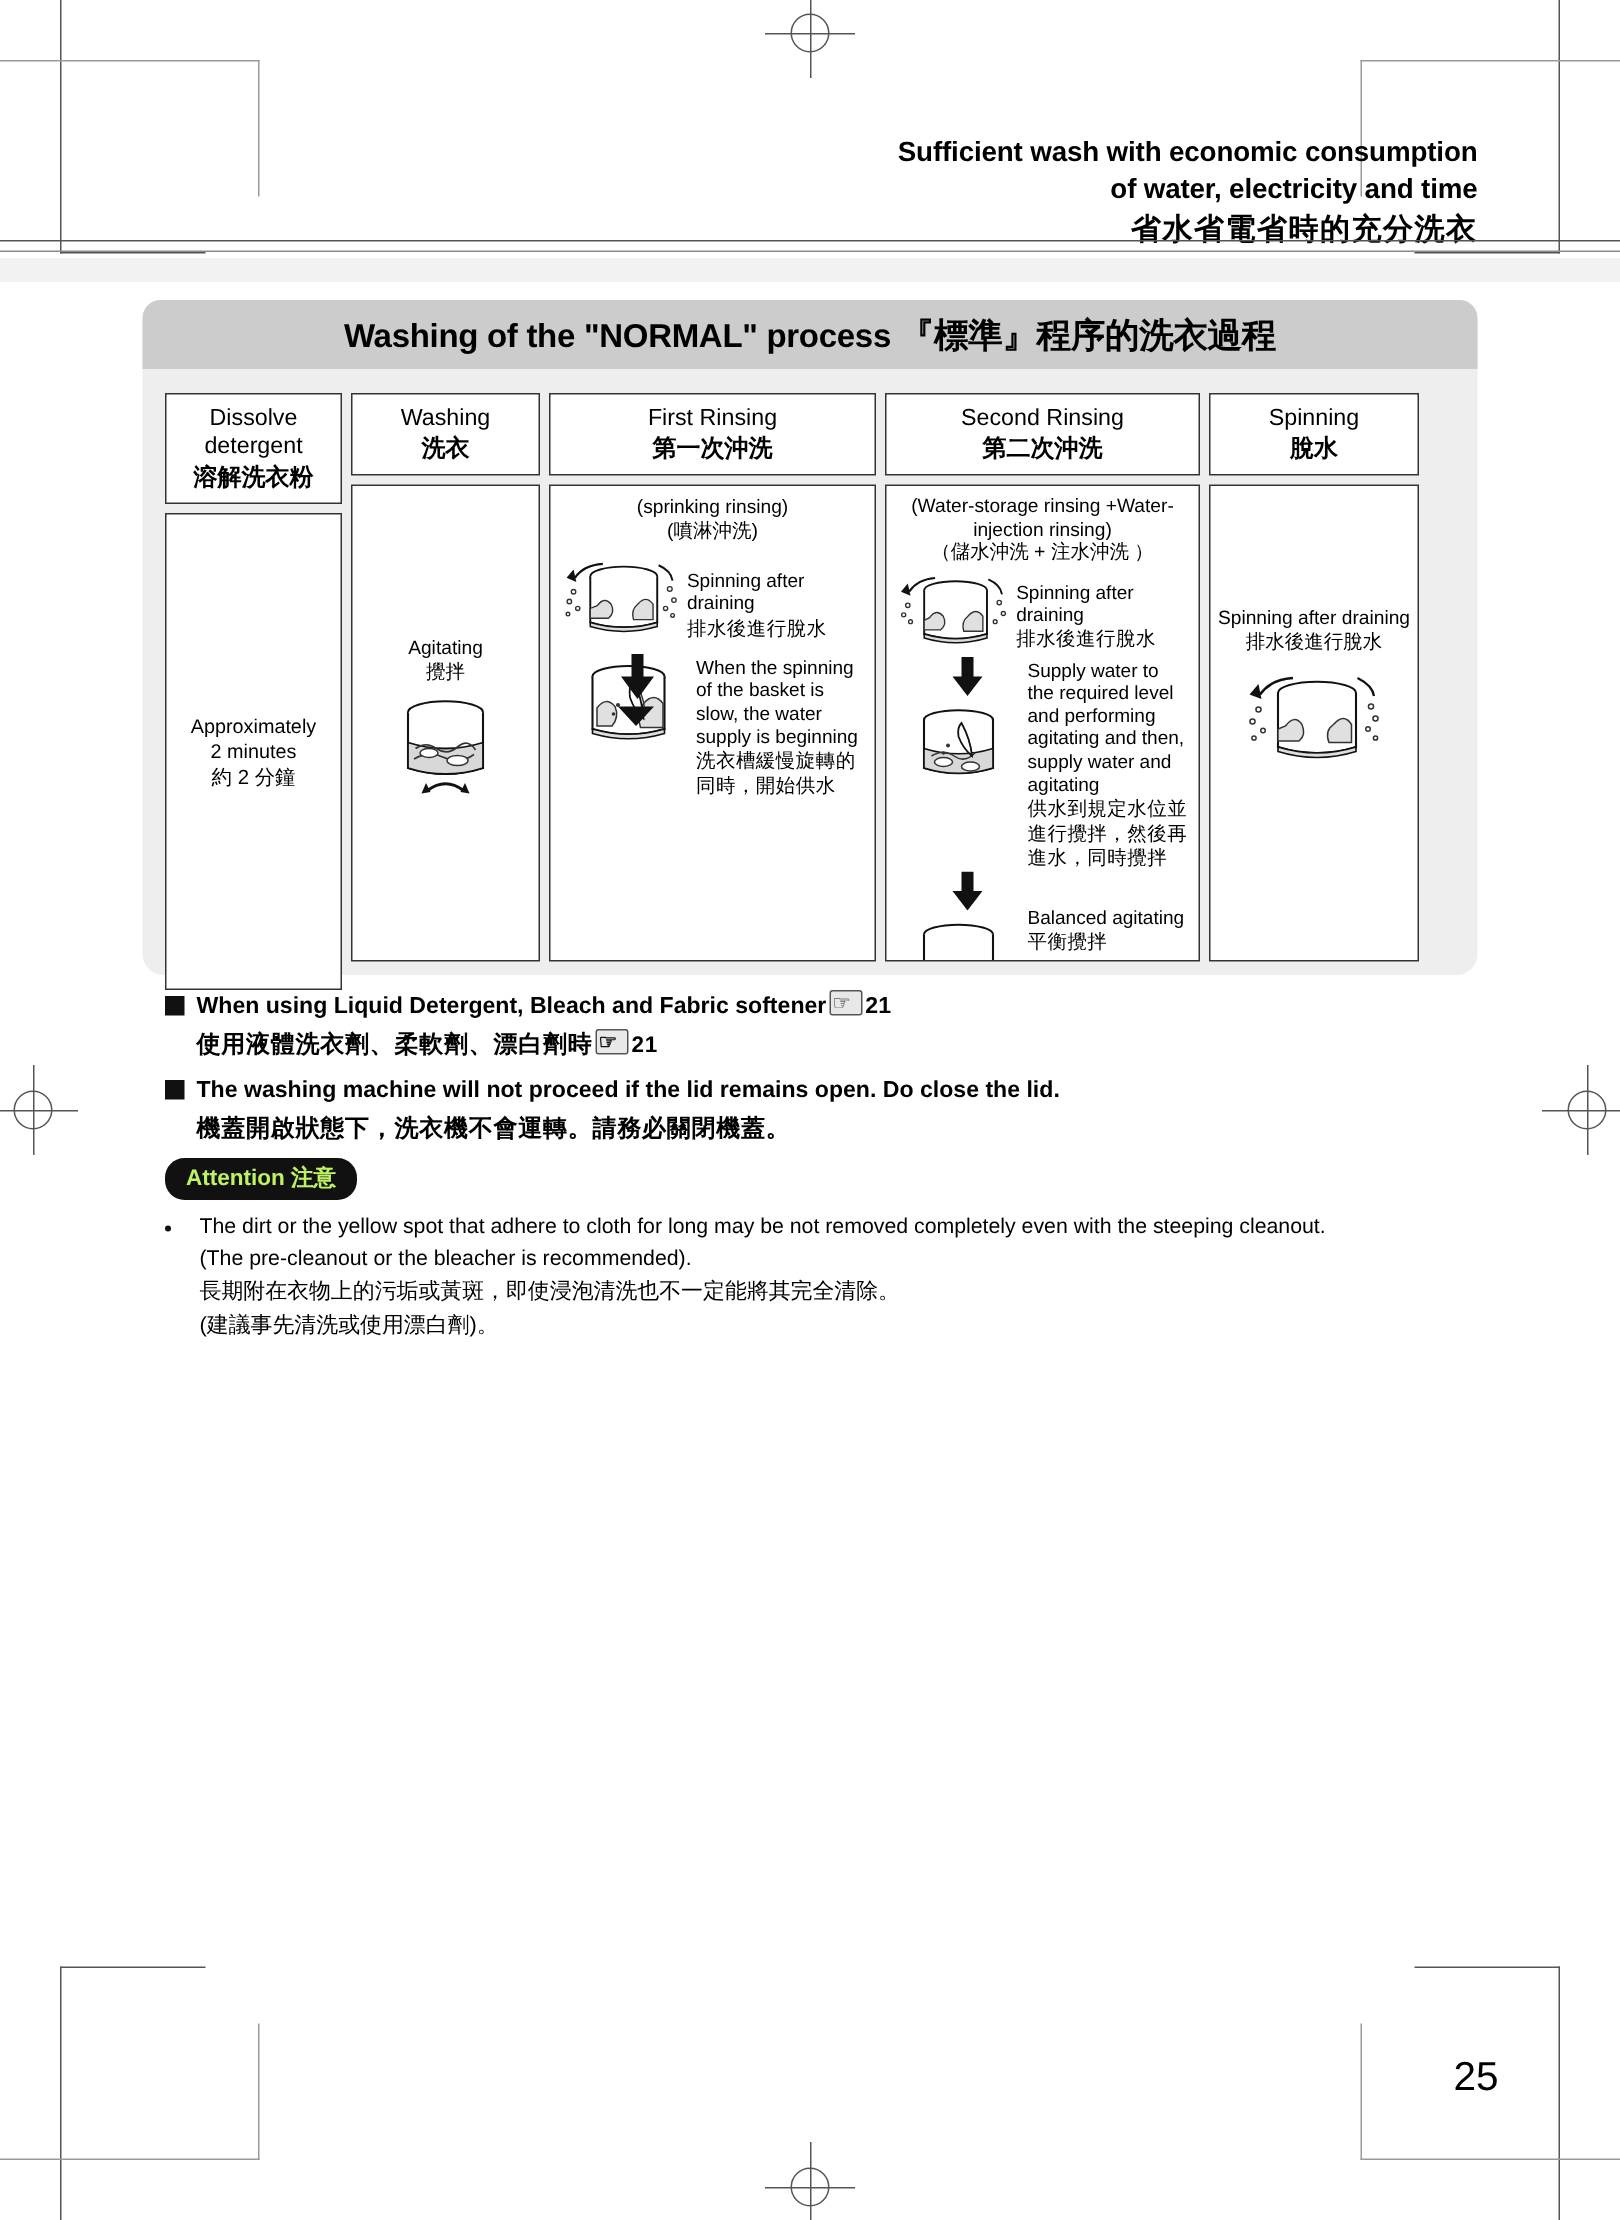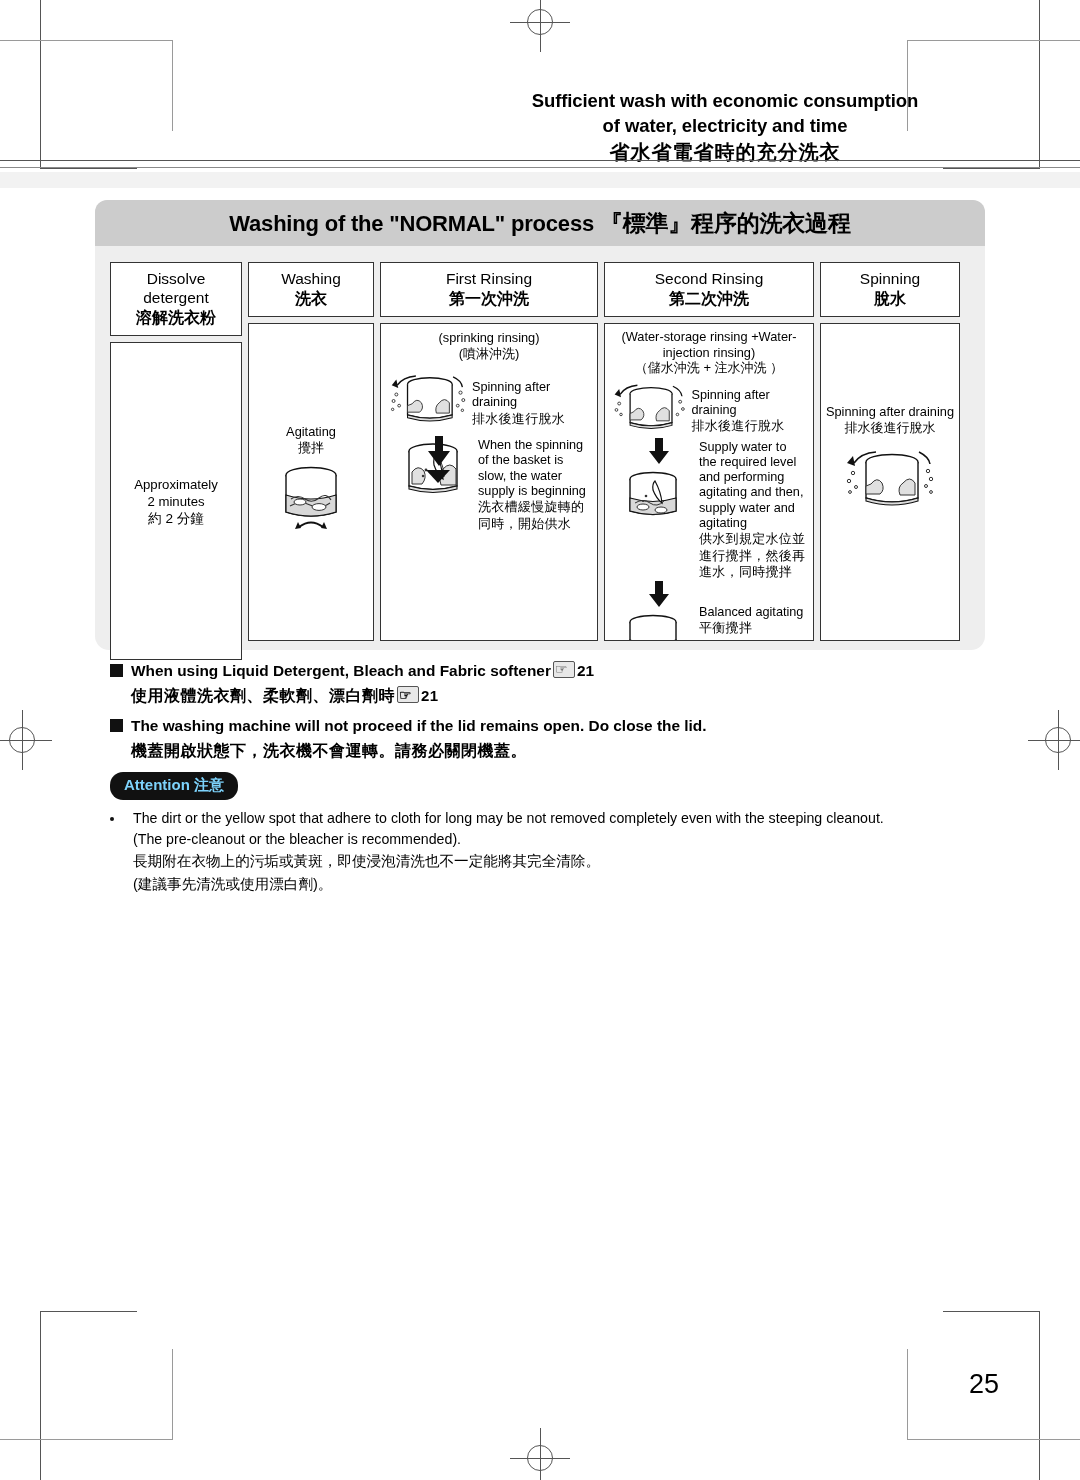--- a/index.html
+++ b/index.html
@@ -11,21 +11,21 @@
   .crop.thin{border-color:#9a9a9a;}
   .reg{position:absolute;width:44px;height:44px;}
   .reg .h{position:absolute;top:50%;left:-8px;right:-8px;height:0;border-top:1.5px solid #555;}
   .reg .v{position:absolute;left:50%;top:-8px;bottom:-8px;width:0;border-left:1.5px solid #555;}
   .reg .c{position:absolute;left:9px;top:9px;width:24px;height:24px;border:1.5px solid #555;border-radius:50%;}
 
   
   .page{position:absolute;left:0;top:0;width:1080px;height:1480px;}
 
   
-  .hdr{position:absolute;right:95px;top:88px;width:520px;text-align:center;}
+  .hdr{position:absolute;right:95px;top:88px;width:520px;text-align:right;}
   .hdr .en{font-size:18.5px;font-weight:bold;line-height:25px;letter-spacing:-.1px;}
   .hdr .zh{font-size:20px;font-weight:bold;line-height:27px;
            font-family:"DejaVu Serif","Liberation Serif",serif;letter-spacing:1px;margin-top:1px;}
   .rule1{position:absolute;left:0;right:0;top:160px;height:0;border-top:1.6px solid #555;}
   .rule2{position:absolute;left:0;right:0;top:167px;height:0;border-top:1.1px solid #8a8a8a;}
   .band{position:absolute;left:0;right:0;top:172px;height:16px;background:#f2f2f2;}
 
   
   .panel{position:absolute;left:95px;top:200px;width:890px;height:450px;
          background:#eeeeee;border-radius:14px;}
@@ -39,21 +39,21 @@
   .cols{position:absolute;left:15px;top:62px;display:flex;gap:6px;align-items:flex-start;}
   .col{display:flex;flex-direction:column;gap:6px;}
   .chead{border:1.6px solid #333;background:#fff;text-align:center;
          padding:6px 4px 7px;box-sizing:border-box;}
   .chead .en{font-size:15.5px;line-height:19px;}
   .chead .zh{font-size:16px;line-height:21px;font-weight:bold;
              font-family:"DejaVu Sans","Liberation Sans",sans-serif;}
   .cbody{border:1.6px solid #333;background:#fff;box-sizing:border-box;
          height:318px;position:relative;overflow:hidden;}
 
-  .w-c1{width:132px}.w-c2{width:126px}.w-c3{width:218px}.w-c4{width:210px}.w-c5{width:140px}
+  .w-c1{width:118px}.w-c2{width:126px}.w-c3{width:218px}.w-c4{width:210px}.w-c5{width:140px}
 
   .cap{font-size:12.8px;line-height:15.5px;text-align:center;}
   .cap .zh{font-size:13px;line-height:16.5px;}
   .mid{position:absolute;left:0;right:0;top:50%;transform:translateY(-50%);
        text-align:center;font-size:13.2px;line-height:17px;}
   .mid .zh{font-size:13.6px;}
 
   .row{display:flex;align-items:flex-start;gap:4px;}
   .txt{font-size:12.7px;line-height:15.3px;}
   .txt .zh{font-size:13px;line-height:16.4px;letter-spacing:.3px;}
@@ -68,21 +68,21 @@
   .sq{width:13px;height:13px;background:#111;margin-top:4px;flex:none;}
   .bl .en{font-size:15.4px;font-weight:bold;line-height:22px;}
   .bzh{font-size:16px;font-weight:bold;line-height:24px;margin:0 0 7px 21px;
        font-family:"DejaVu Serif","Liberation Serif",serif;letter-spacing:.5px;}
   .hand{display:inline-block;width:20px;height:15px;border:1.3px solid #555;
         border-radius:2px;background:#e8e8e8;position:relative;vertical-align:-2px;margin:0 2px;}
   .hand::before{content:"☞";position:absolute;left:1px;top:-4px;font-size:14px;color:#111;}
 
   
   .attn{position:absolute;left:110px;top:772px;}
-  .pill{display:inline-block;background:#111;color:#7dd3fc;border-radius:13px;
+  .pill{display:inline-block;background:#111;color:#bef264;border-radius:13px;
         padding:4px 14px 5px;font-size:15px;font-weight:bold;}
   .pill .zh{font-family:"DejaVu Serif","Liberation Serif",serif;font-size:15px;}
   .abody{position:absolute;left:110px;top:808px;width:900px;}
   .ab{display:flex;gap:19px;}
   .dot{width:4px;height:4px;border-radius:50%;background:#111;margin-top:9px;flex:none;}
   .ab .l{font-size:14.2px;line-height:21px;}
   .ab .lz{font-size:14.6px;line-height:23px;}
 
   .pageno{position:absolute;right:81px;top:1342px;font-size:27px;margin-top:27px;}
 </style>

